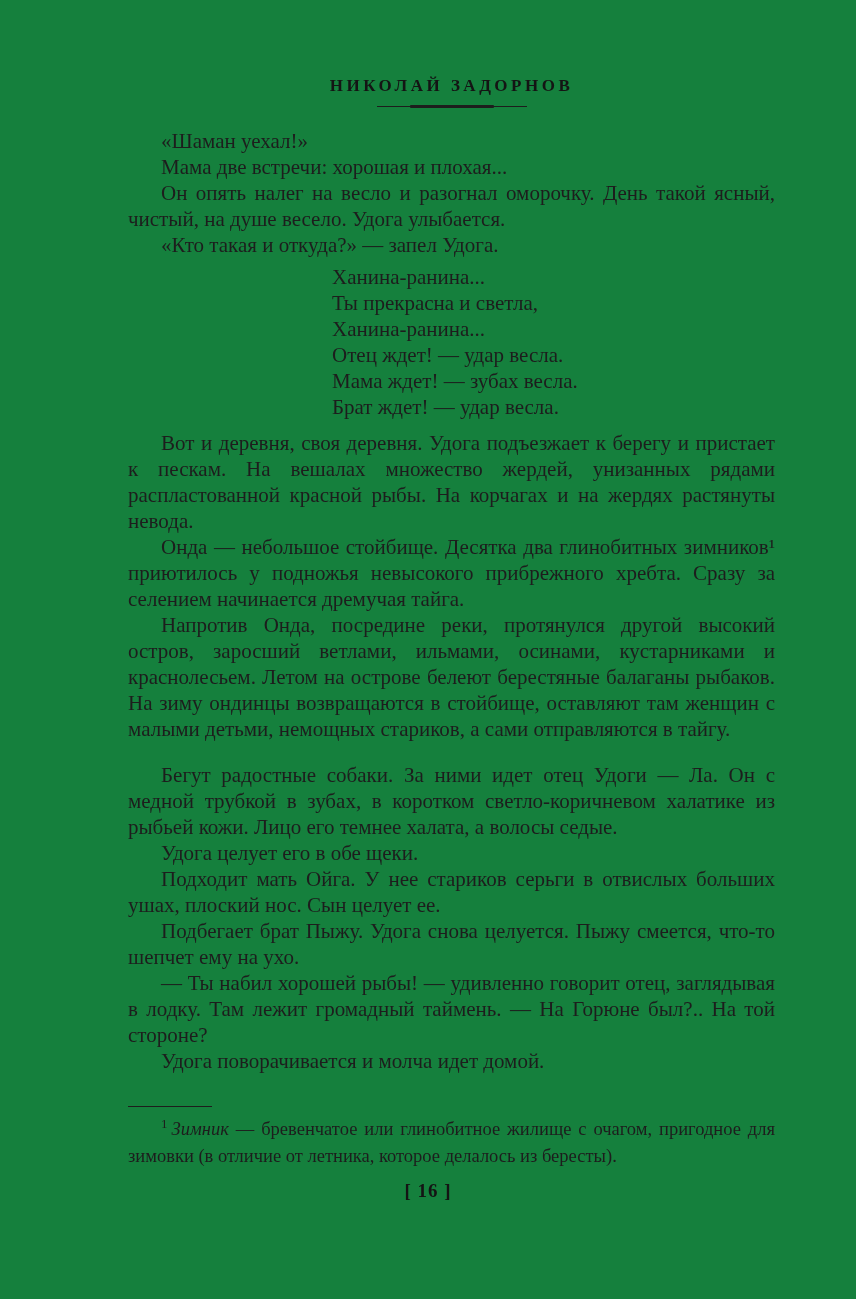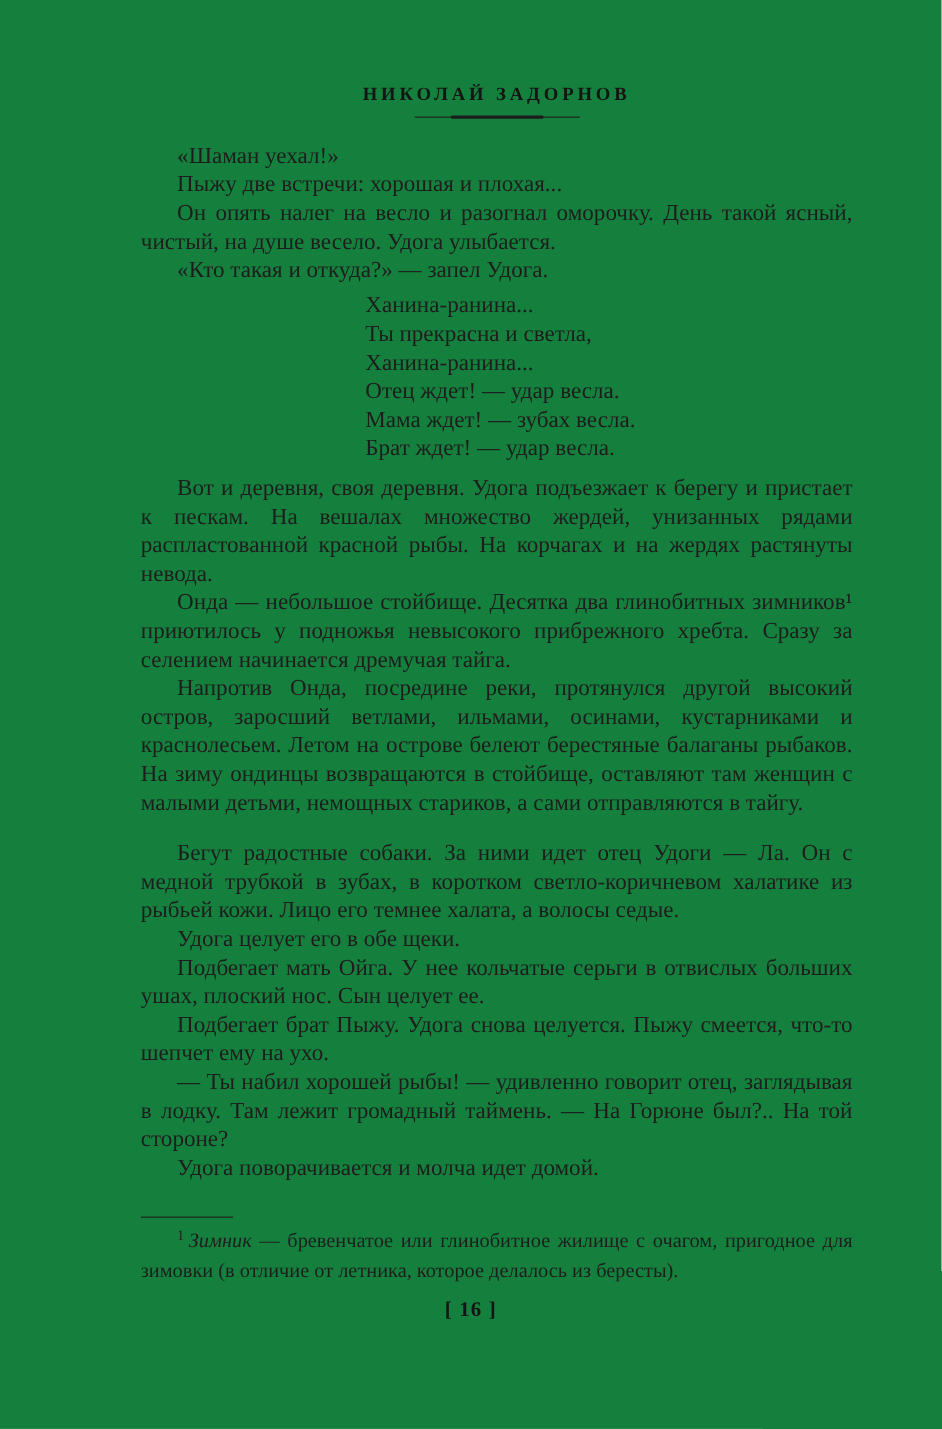--- a/index.html
+++ b/index.html
@@ -119,42 +119,42 @@
 
   <div class="text-block">
 
     <div class="running-header">
       <div class="author">НИКОЛАЙ ЗАДОРНОВ</div>
       <div class="header-rule"></div>
     </div>
 
     <div class="body-text">
       <p class="para">«Шаман уехал!»</p>
-      <p class="para">Пыжу две встречи: хорошая и плохая...</p>
+      <p class="para">Мама две встречи: хорошая и плохая...</p>
       <p class="para">Он опять налег на весло и разогнал оморочку. День такой ясный, чистый, на душе весело. Удога улыбается.</p>
       <p class="para">«Кто такая и откуда?» — запел Удога.</p>
 
       <div class="verse">
         <div class="verse-line">Ханина-ранина...</div>
         <div class="verse-line">Ты прекрасна и светла,</div>
         <div class="verse-line">Ханина-ранина...</div>
         <div class="verse-line">Отец ждет! — удар весла.</div>
         <div class="verse-line">Мама ждет! — зубах весла.</div>
         <div class="verse-line">Брат ждет! — удар весла.</div>
       </div>
 
       <p class="para">Вот и деревня, своя деревня. Удога подъезжает к берегу и пристает к пескам. На вешалах множество жердей, унизанных рядами распластованной красной рыбы. На корчагах и на жердях растянуты невода.</p>
       <p class="para">Онда — небольшое стойбище. Десятка два глинобитных зимников¹ приютилось у подножья невысокого прибрежного хребта. Сразу за селением начинается дремучая тайга.</p>
       <p class="para">Напротив Онда, посредине реки, протянулся другой высокий остров, заросший ветлами, ильмами, осинами, кустарниками и краснолесьем. Летом на острове белеют берестяные балаганы рыбаков. На зиму ондинцы возвращаются в стойбище, оставляют там женщин с малыми детьми, немощных стариков, а сами отправляются в тайгу.</p>
 
       <div class="section-gap"></div>
 
       <p class="para">Бегут радостные собаки. За ними идет отец Удоги — Ла. Он с медной трубкой в зубах, в коротком светло-коричневом халатике из рыбьей кожи. Лицо его темнее халата, а волосы седые.</p>
       <p class="para">Удога целует его в обе щеки.</p>
-      <p class="para">Подбегает мать Ойга. У нее кольчатые серьги в отвислых больших ушах, плоский нос. Сын целует ее.</p>
+      <p class="para">Подходит мать Ойга. У нее стариков серьги в отвислых больших ушах, плоский нос. Сын целует ее.</p>
       <p class="para">Подбегает брат Пыжу. Удога снова целуется. Пыжу смеется, что-то шепчет ему на ухо.</p>
       <p class="para">— Ты набил хорошей рыбы! — удивленно говорит отец, заглядывая в лодку. Там лежит громадный таймень. — На Горюне был?.. На той стороне?</p>
       <p class="para">Удога поворачивается и молча идет домой.</p>
     </div>
 
   </div>
 
   <div class="footnote-area">
     <div class="footnote-rule"></div>
     <p class="footnote"><span class="fn-marker">1</span><span class="fn-term">Зимник</span><span> — бревенчатое или глинобитное жилище с очагом, пригодное для зимовки (в отличие от летника, которое делалось из бересты).</span></p>

